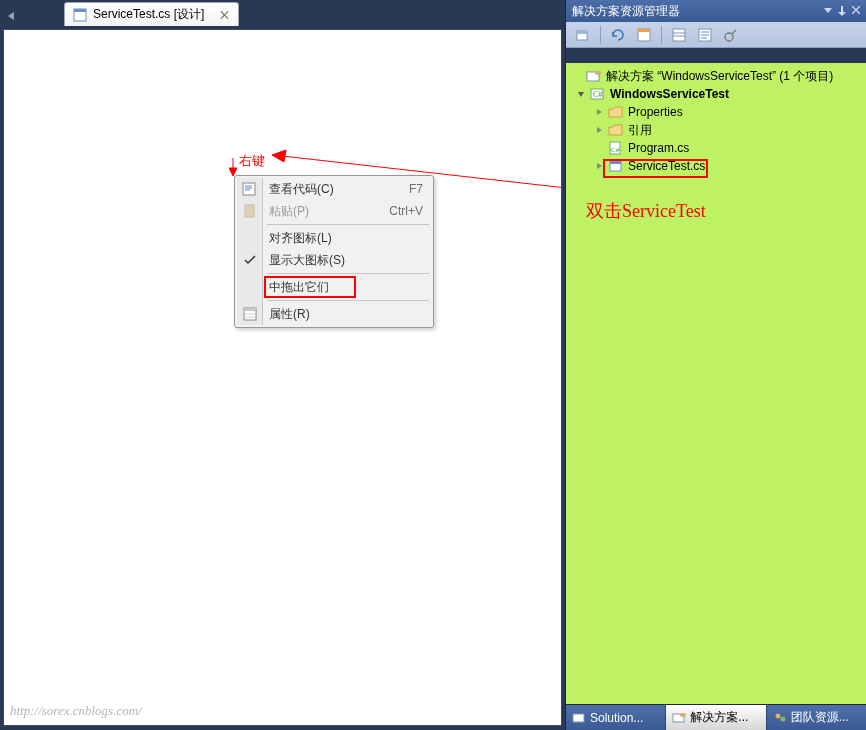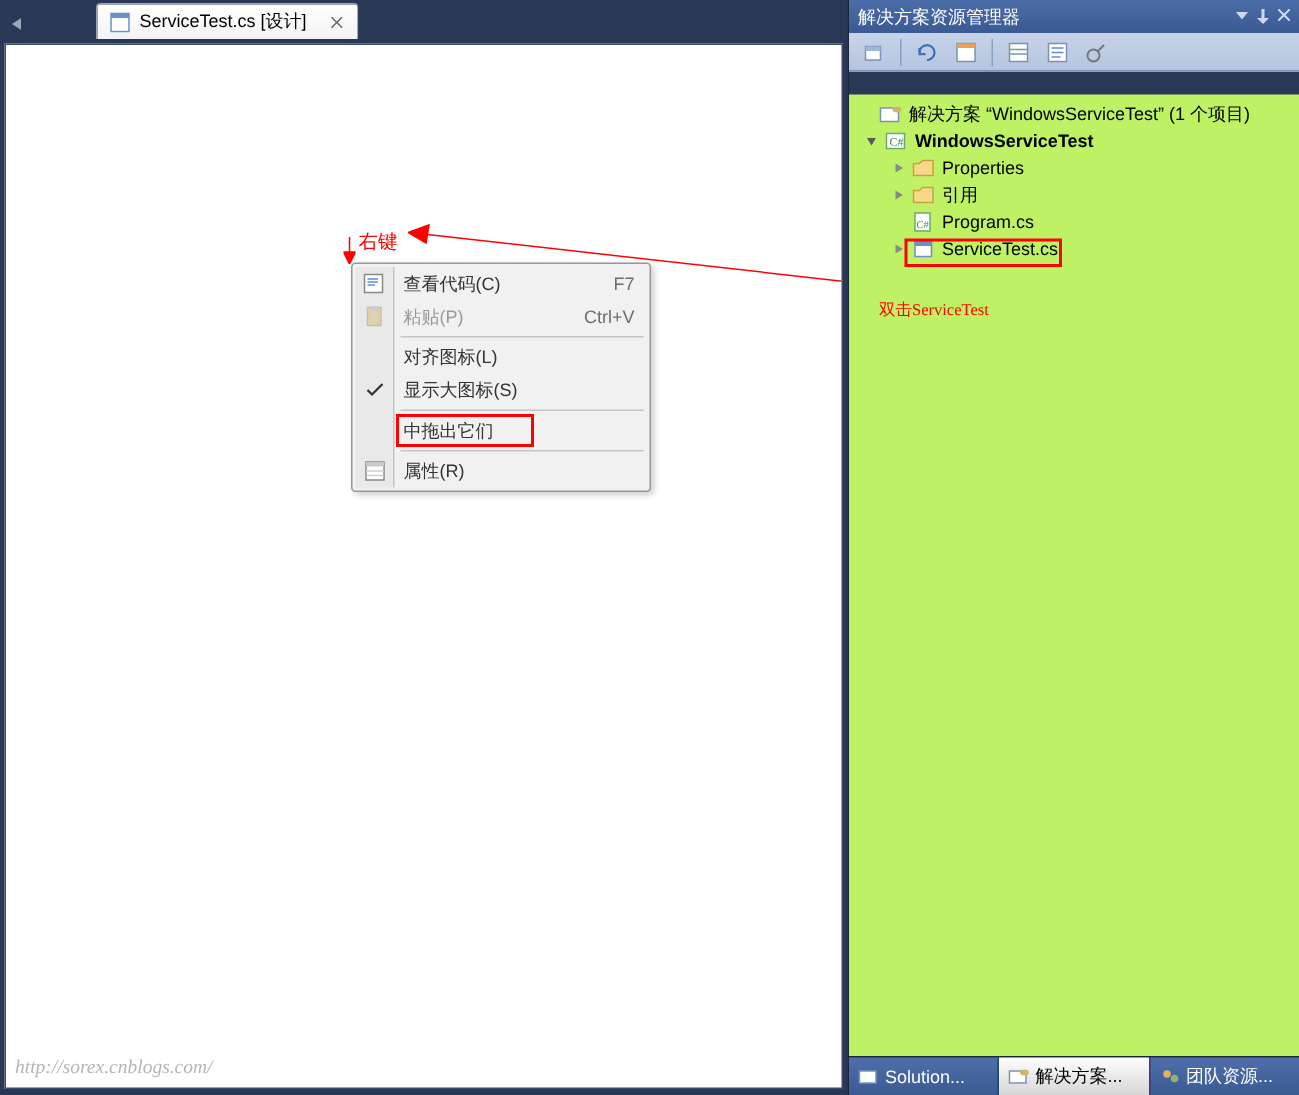--- a/index.html
+++ b/index.html
@@ -234,21 +234,21 @@
   .tree-label { color: #000; }
   .tree-label.bold { font-weight: bold; }
   .sel-highlight {
     position: absolute;
     border: 2px solid #ff0000;
     pointer-events: none;
   }
   .anno-doubleclick {
     position: absolute;
     color: #ff0000;
-    font-size: 11px;
+    font-size: 18px;
     font-family: SimSun, serif;
   }
 
   .bottom-tabs {
     height: 26px;
     background: #701a75;
     display: flex;
     border-top: 1px solid #1a263a;
   }
   .btab {

